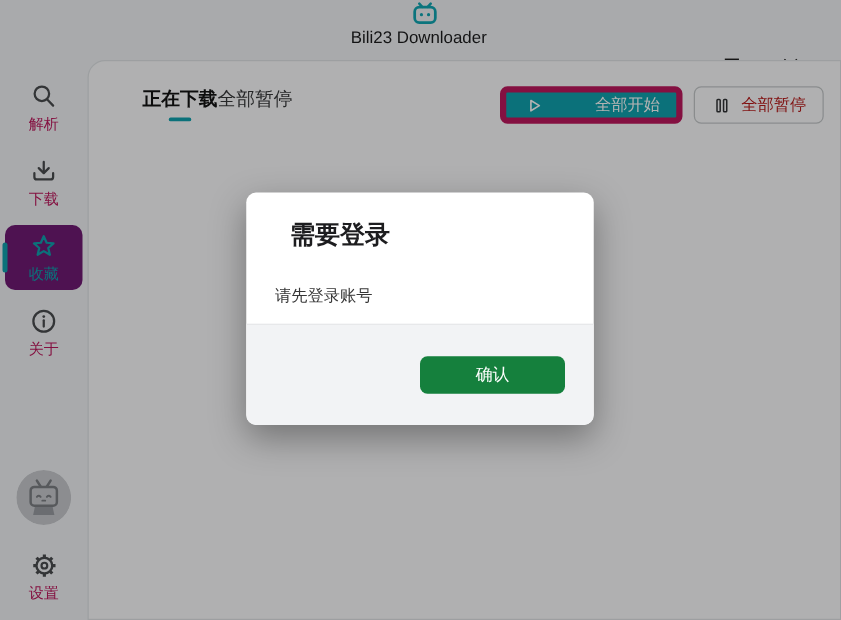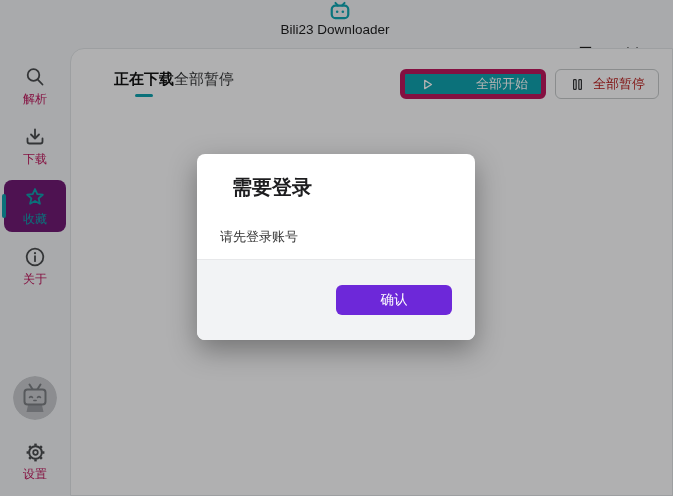--- a/index.html
+++ b/index.html
@@ -102,21 +102,21 @@
   .modal-body { height: 105px; padding: 20px 23px 0; }
   .modal-title { font-size: 20px; font-weight: 600; color: #1d1d1f; margin-left: 12px; }
   .modal-message { font-size: 13px; color: #363636; margin-top: 27px; }
   .modal-footer {
     position: relative; height: 81px;
     background: #f2f3f5; border-top: 1px solid #e7e8ea;
   }
   .btn-confirm {
     position: absolute; right: 23px; top: 25px;
     width: 116px; height: 30px;
-    background: #6d28d9; color: #fff; border: none; border-radius: 6px;
+    background: #15803d; color: #fff; border: none; border-radius: 6px;
     font-size: 13.5px; cursor: pointer; font-family: inherit;
   }
   svg { display: block; }
 </style>
 </head>
 <body>
 
 <div class="window">
 
   <div class="titlebar">

